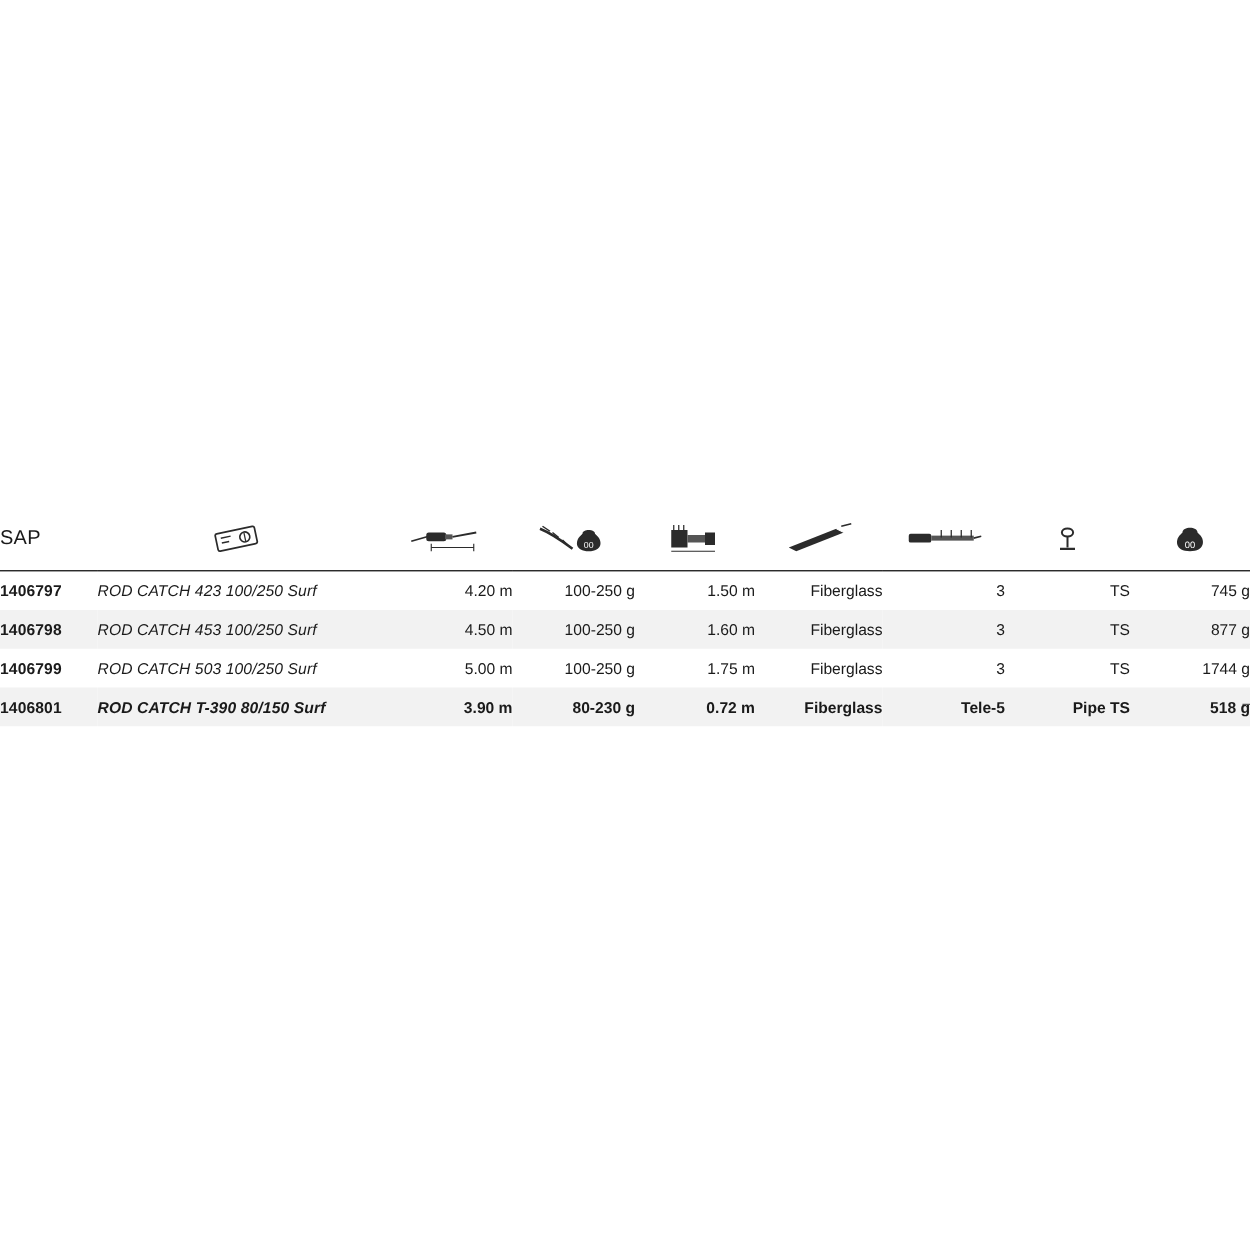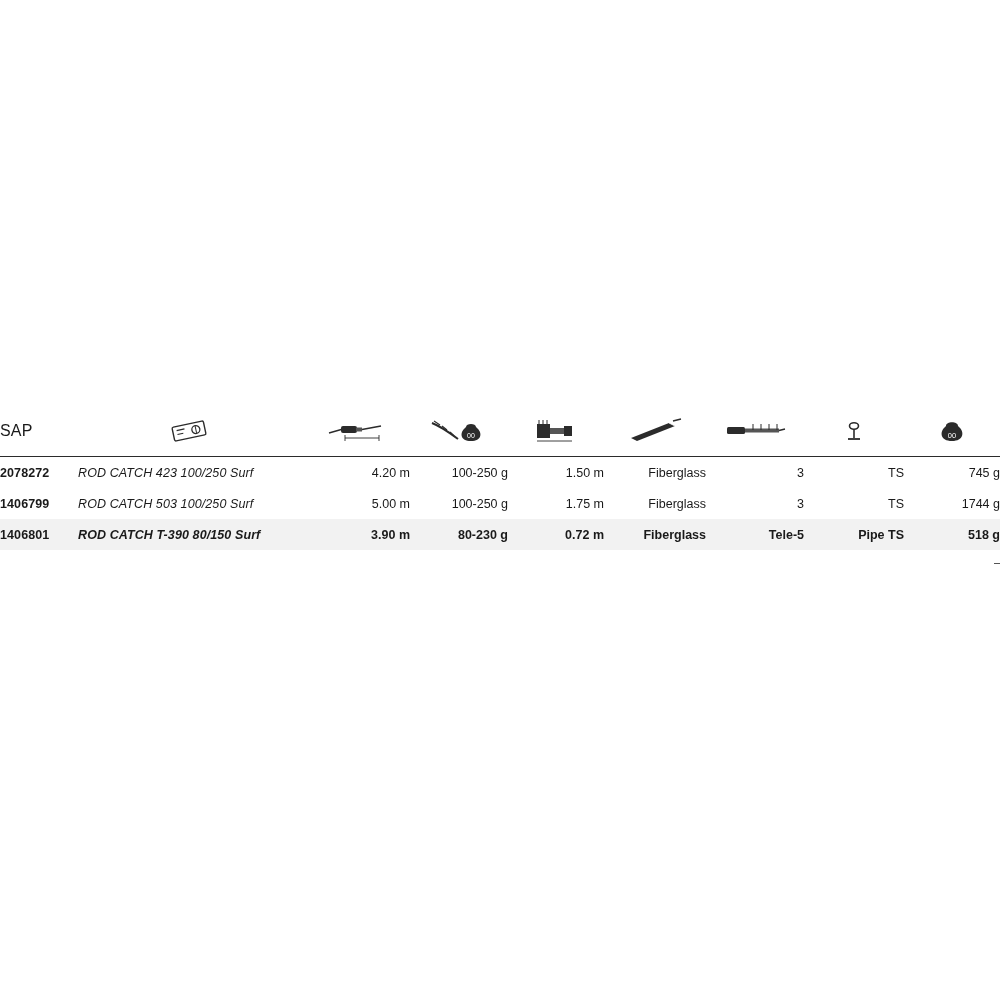--- a/index.html
+++ b/index.html
@@ -195,29 +195,40 @@
           <th class="icon-cell">
             <svg width="34" height="32" viewBox="0 0 34 32">
               <path d="M11 11 C11 6, 23 6, 23 11 L25 13 C29 17, 29 26, 17 26 C5 26, 5 17, 9 13 Z" fill="#2b2b2b"></path>
               <text x="17" y="23" font-family="Liberation Sans, sans-serif" font-size="7.5" fill="#ffffff" text-anchor="middle">00</text>
             </svg>
           </th>
         </tr>
       </thead>
       <tbody>
         <tr class="data-row">
-          <td class="sap">2078272</td>
+          <td class="sap">1406797</td>
           <td class="name">ROD CATCH 423 100/250 Surf</td>
           <td class="val">4.20 m</td>
           <td class="val">100-250 g</td>
           <td class="val">1.50 m</td>
           <td class="val">Fiberglass</td>
           <td class="val">3</td>
           <td class="val">TS</td>
           <td class="val">745 g</td>
+        </tr>
+        <tr class="data-row alt">
+          <td class="sap">1406798</td>
+          <td class="name">ROD CATCH 453 100/250 Surf</td>
+          <td class="val">4.50 m</td>
+          <td class="val">100-250 g</td>
+          <td class="val">1.60 m</td>
+          <td class="val">Fiberglass</td>
+          <td class="val">3</td>
+          <td class="val">TS</td>
+          <td class="val">877 g</td>
         </tr>
         <tr class="data-row">
           <td class="sap">1406799</td>
           <td class="name">ROD CATCH 503 100/250 Surf</td>
           <td class="val">5.00 m</td>
           <td class="val">100-250 g</td>
           <td class="val">1.75 m</td>
           <td class="val">Fiberglass</td>
           <td class="val">3</td>
           <td class="val">TS</td>

